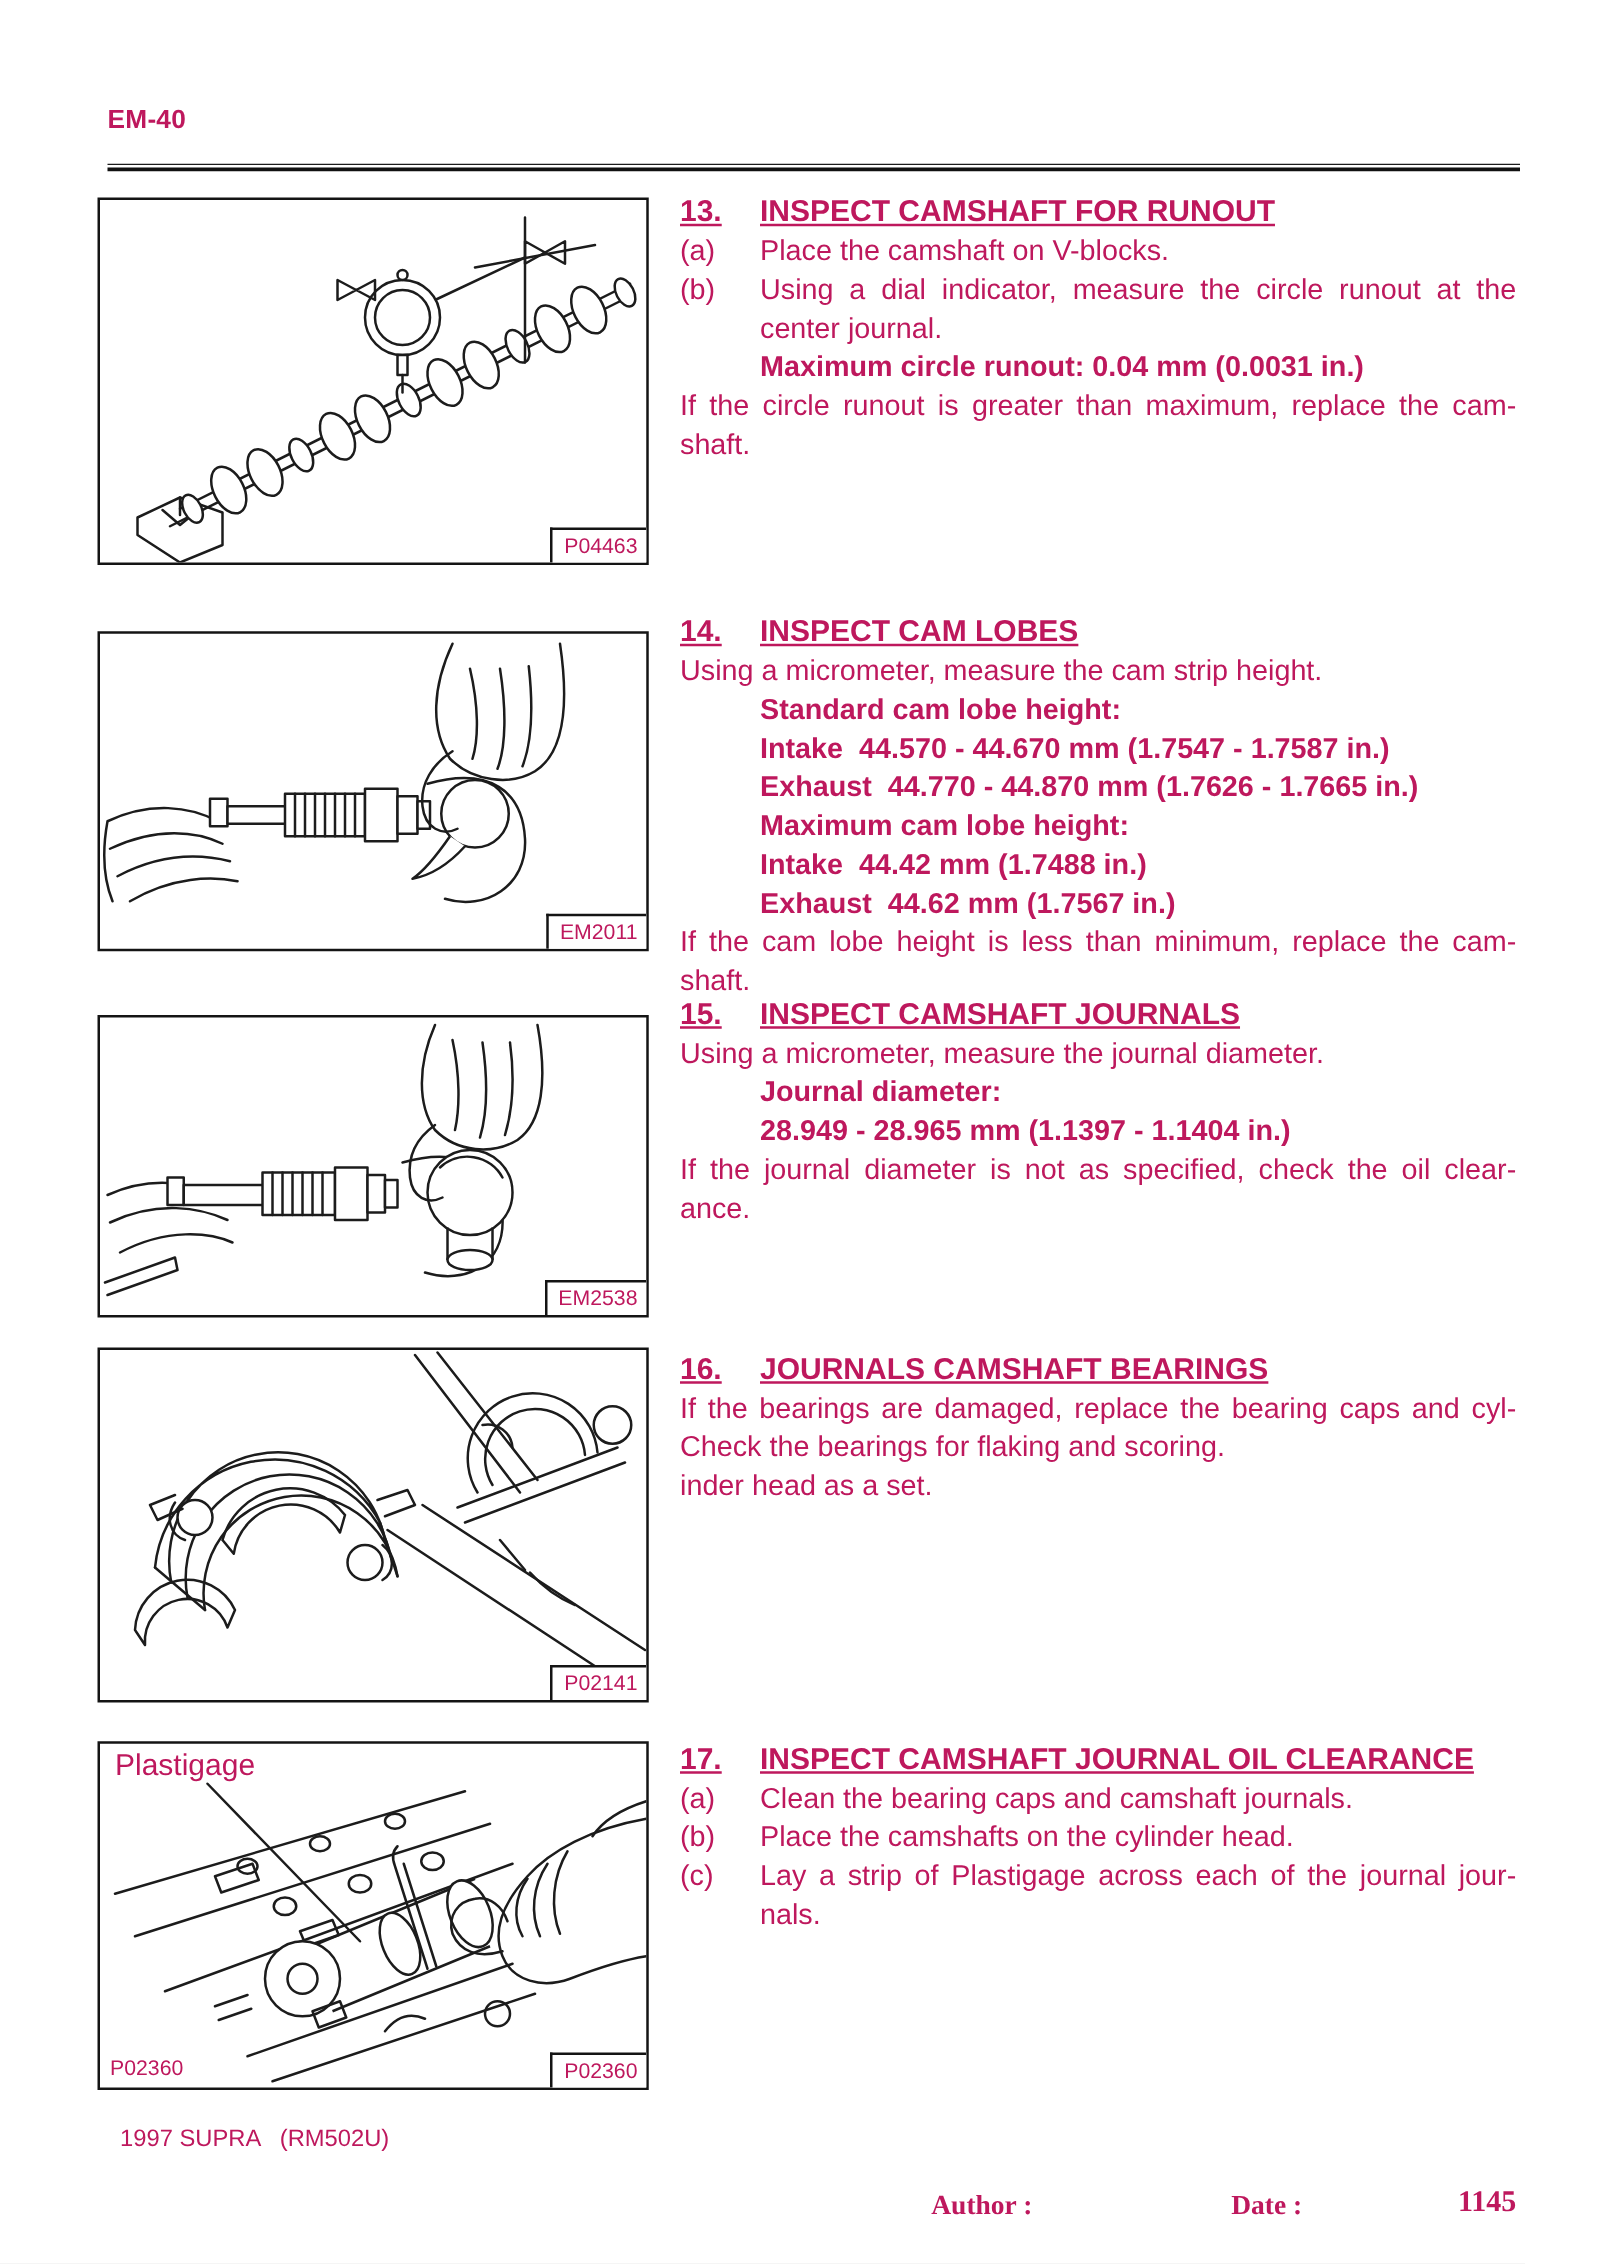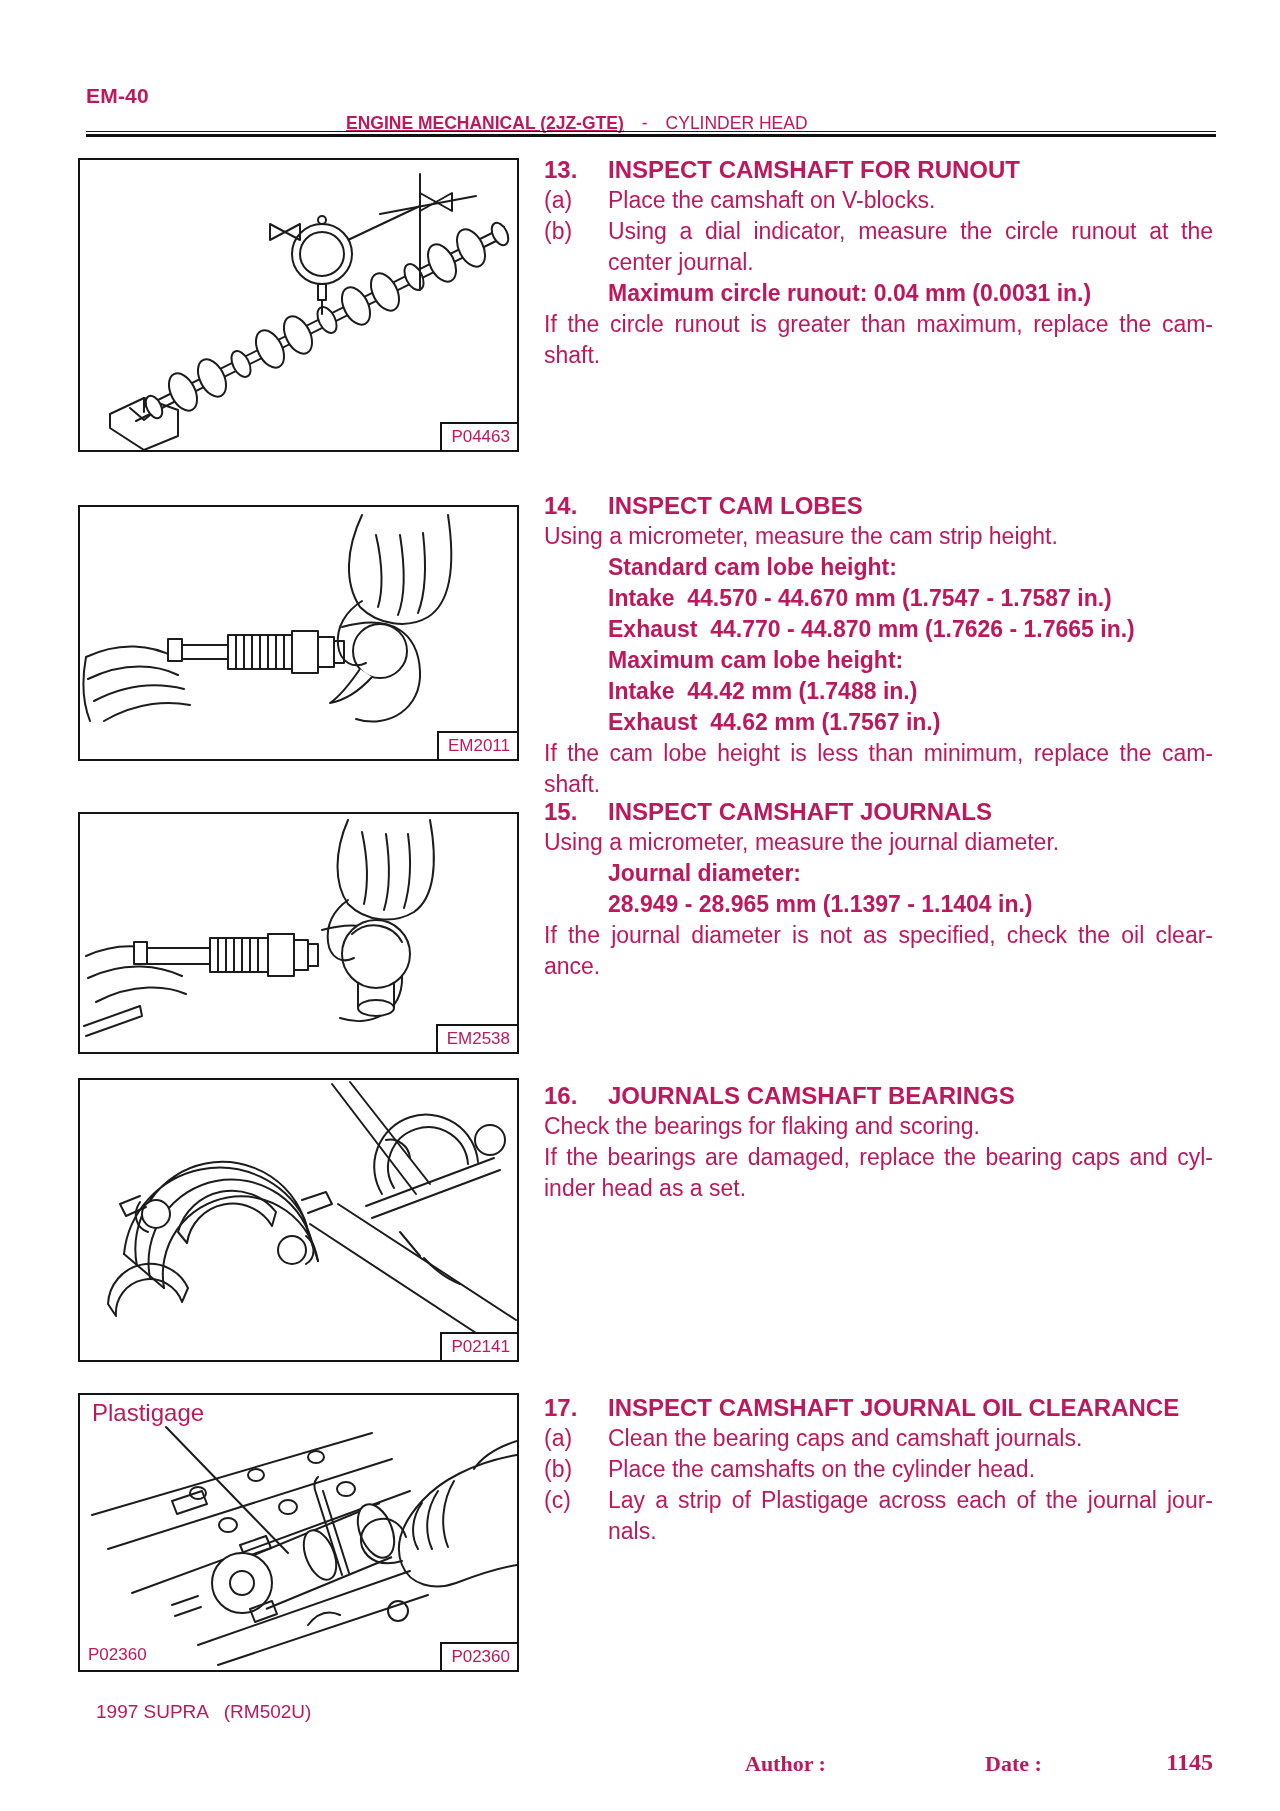--- a/index.html
+++ b/index.html
@@ -20,21 +20,21 @@
   .figlabel{position:absolute;right:0;bottom:0;background:#fff;border-top:2px solid #141414;
             border-left:2px solid #141414;font-size:17px;line-height:1.25;padding:2px 7px 3px 9px;}
   .figlabel-plain{position:absolute;left:8px;bottom:5px;font-size:17px;}
   .fig-annotation{position:absolute;left:12px;top:4px;font-size:24px;}
 
   
   .sec{position:absolute;left:544px;width:669px;font-size:23px;line-height:31px;}
   .row{display:flex;}
   .row .num{flex:0 0 64px;width:64px;}
   .row .txt{flex:1 1 auto;min-width:0;}
-  .row.h{font-weight:bold;font-size:24px;}
+  .row.h{font-weight:bold;font-size:24px;text-decoration:underline;}
   .j{text-align:justify;text-align-last:justify;}
   .spec{font-weight:bold;padding-left:64px;white-space:pre-wrap;}
   .cont{padding-left:64px;}
   .plain{}
 
   
   .footer-model{position:absolute;left:96px;top:1701px;font-size:19px;white-space:pre-wrap;}
   .footer-serif{font-family:"Liberation Serif",serif;font-weight:bold;}
   .footer-author{position:absolute;left:745px;top:1751px;font-size:22px;}
   .footer-date{position:absolute;left:985px;top:1751px;font-size:22px;}
@@ -42,23 +42,20 @@
 
   .art{stroke:#1c1c1c;stroke-width:2;fill:none;stroke-linecap:round;stroke-linejoin:round;}
   .artf{stroke:#1c1c1c;stroke-width:2;fill:#ffffff;stroke-linejoin:round;}
 </style>
 </head>
 <body>
 
 <div class="page">
 
   <div class="page-code">EM-40</div>
-  <div class="header-center">
-    <span class="bold-u">ENGINE MECHANICAL (2JZ-GTE)</span><span class="sep">-</span><span>CYLINDER HEAD</span>
-  </div>
   <div class="header-rule"></div>
 
   <div class="figure" style="top:158px;height:290px;">
     <svg viewBox="0 0 437 286">
       <g class="art">
         <path d="M30,252 L64,236 L98,248 L98,274 L64,288 L30,266 Z"></path>
         <path d="M64,236 L64,250 M50,246 L64,258 L80,245"></path>
         <path d="M64,245 L424,65 M56,259 L416,79"></path>
       </g>
       <g class="artf">
@@ -262,22 +259,22 @@
       <div class="spec">Journal diameter:</div>
       <div class="spec">28.949 - 28.965 mm (1.1397 - 1.1404 in.)</div>
       <div class="plain j">If the journal diameter is not as specified, check the oil clear-</div>
       <div class="plain">ance.</div>
     </div>
   <div class="sec" style="top: 1080px;">
       <div class="row h">
         <div class="num">16.</div>
         <div class="txt">JOURNALS CAMSHAFT BEARINGS</div>
       </div>
+      <div class="plain j">If the bearings are damaged, replace the bearing caps and cyl-</div>
       <div class="plain">Check the bearings for flaking and scoring.</div>
-      <div class="plain j">If the bearings are damaged, replace the bearing caps and cyl-</div>
       <div class="plain">inder head as a set.</div>
     </div>
   <div class="sec" style="top: 1392px;">
       <div class="row h">
         <div class="num">17.</div>
         <div class="txt">INSPECT CAMSHAFT JOURNAL OIL CLEARANCE</div>
       </div>
       <div class="row">
         <div class="num">(a)</div>
         <div class="txt">Clean the bearing caps and camshaft journals.</div>

